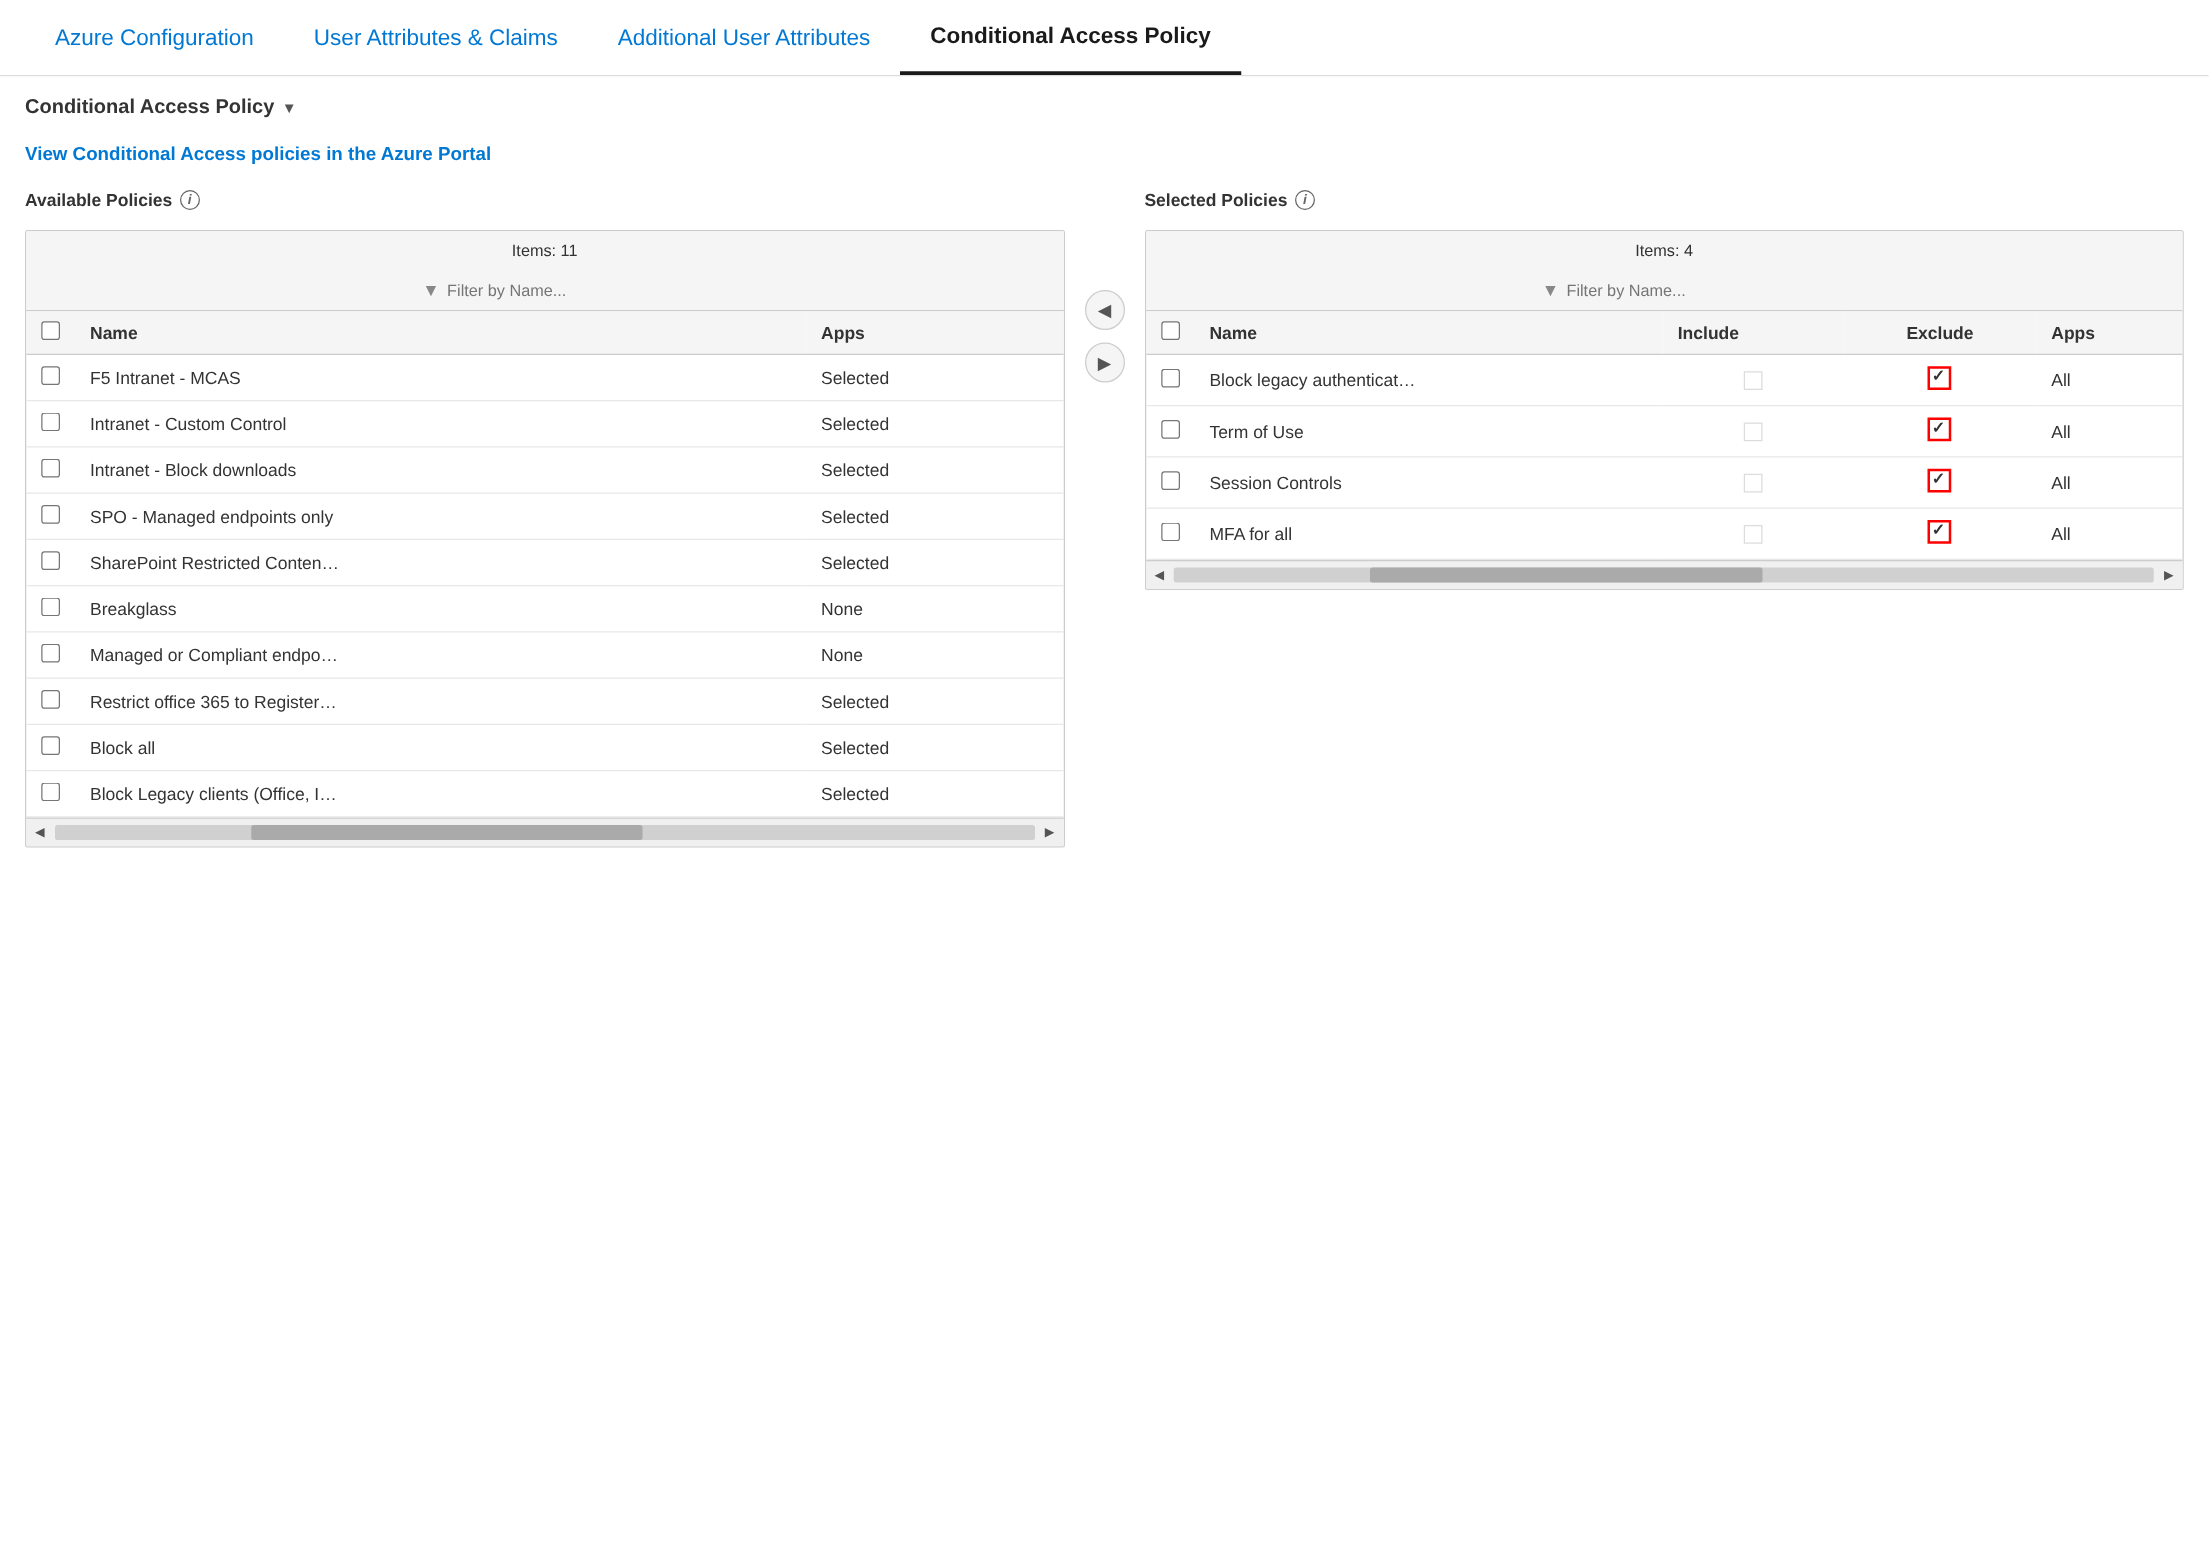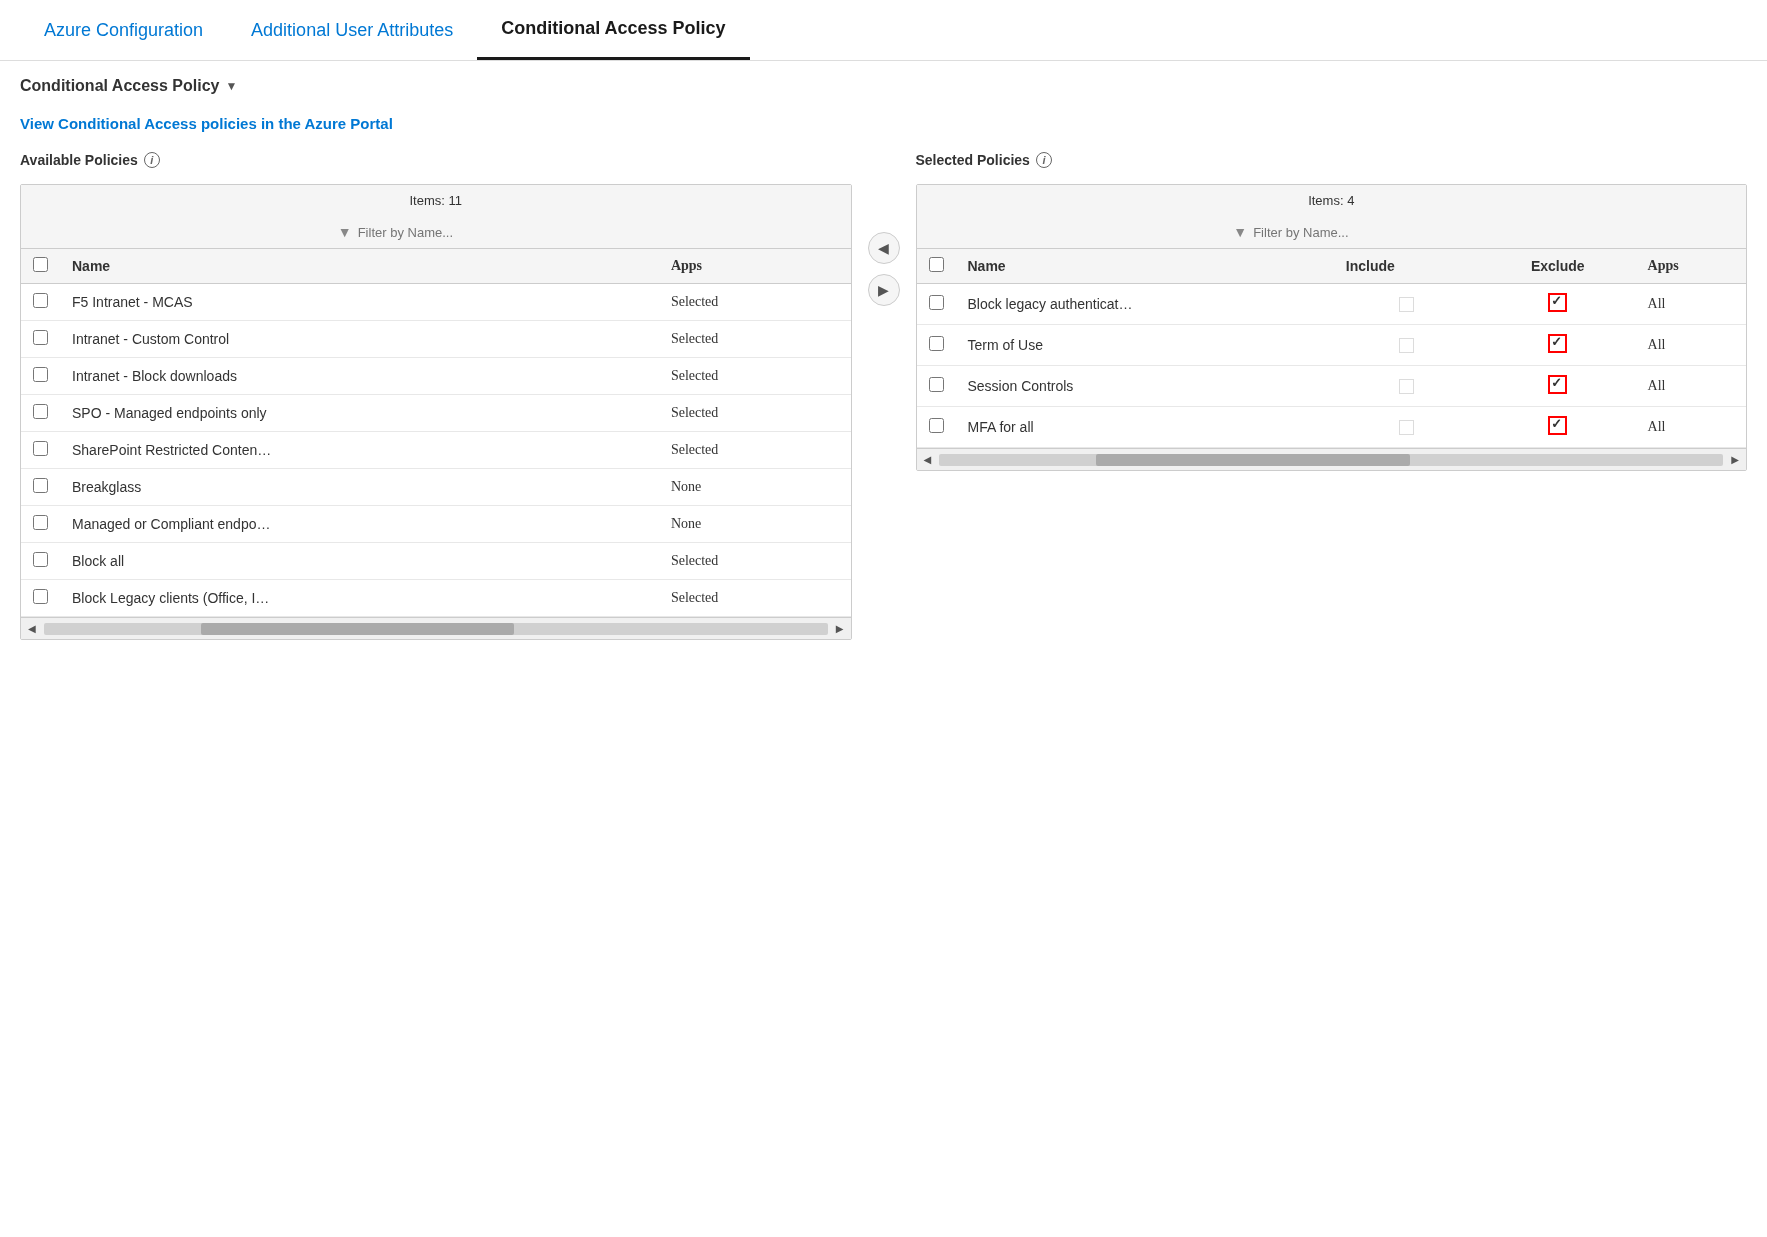--- a/index.html
+++ b/index.html
@@ -135,21 +135,21 @@
     tbody tr {
       border-bottom: 1px solid #e8e8e8;
     }
     tbody td {
       padding: 9px 12px;
       vertical-align: middle;
     }
 
     .cb-col { width: 30px; }
     .name-col { }
-    .apps-col { white-space: nowrap; font-family: Liberation Serif, serif; }
+    .apps-col { white-space: nowrap; }
 
     input[type="checkbox"] {
       width: 15px;
       height: 15px;
       cursor: pointer;
     }
     .transfer-btn {
       width: 32px;
       height: 32px;
       border-radius: 50%;
@@ -230,20 +230,21 @@
       max-height: 480px;
       overflow-y: hidden;
       overflow-x: hidden;
     }
   </style>
 </head>
 <body>
 
 <div class="top-nav">
   <a class="nav-tab">Azure Configuration</a>
+  <a class="nav-tab">User Attributes &amp; Claims</a>
   <a class="nav-tab">Additional User Attributes</a>
   <a class="nav-tab active">Conditional Access Policy</a>
 </div>
 
 <div class="main-content">
 
   
   <div class="page-title-row">
     <span class="page-title">Conditional Access Policy</span>
     <span class="dropdown-arrow">▼</span>
@@ -325,20 +326,27 @@
     </td>
     <td class="name-col">Breakglass</td>
     <td class="apps-col">None</td>
   </tr>
                 <tr>
     <td class="cb-col">
       <input type="checkbox" style="">
     </td>
     <td class="name-col">Managed or Compliant endpo…</td>
     <td class="apps-col">None</td>
+  </tr>
+                <tr>
+    <td class="cb-col">
+      <input type="checkbox" style="">
+    </td>
+    <td class="name-col">Restrict office 365 to Register…</td>
+    <td class="apps-col">Selected</td>
   </tr>
                 <tr>
     <td class="cb-col">
       <input type="checkbox" style="">
     </td>
     <td class="name-col">Block all</td>
     <td class="apps-col">Selected</td>
   </tr>
                 <tr>
     <td class="cb-col">

